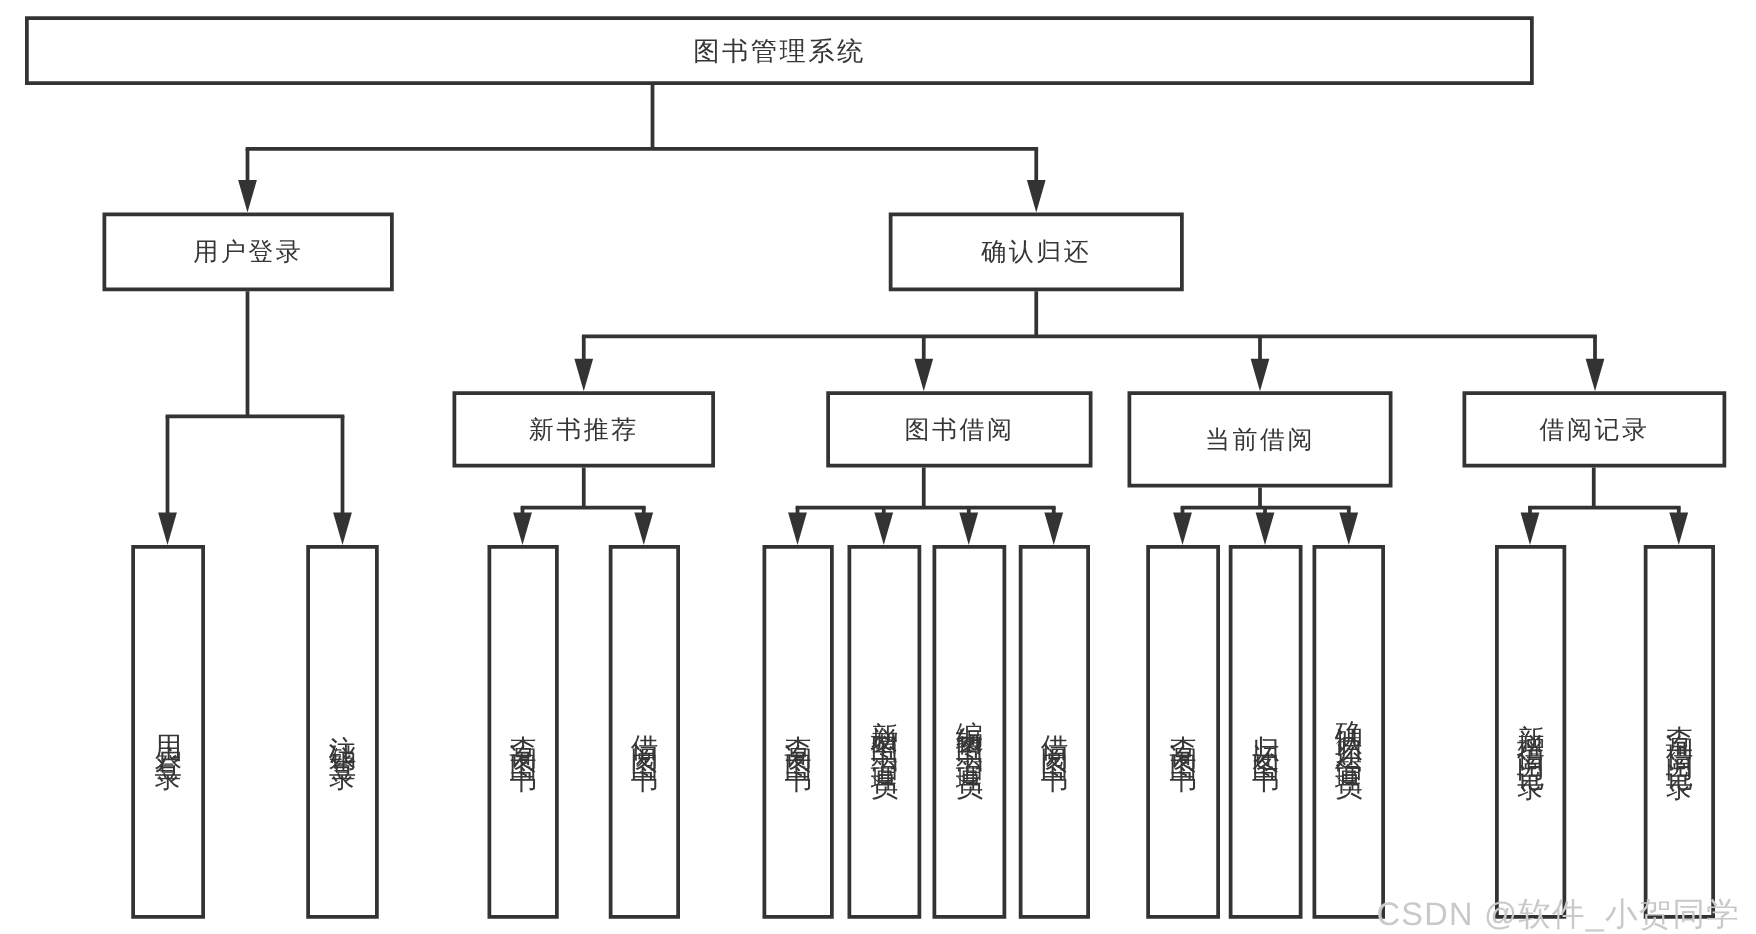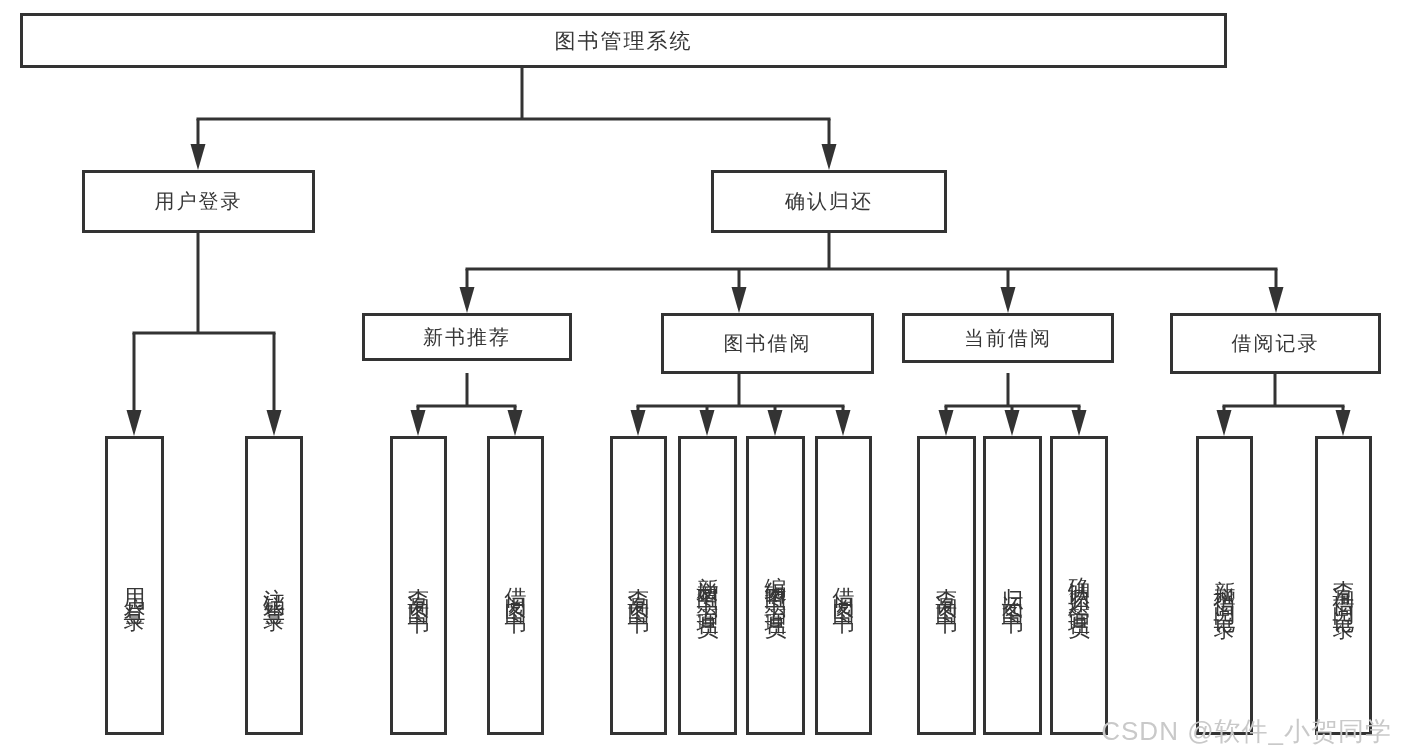--- a/index.html
+++ b/index.html
@@ -115,27 +115,27 @@
     <span class="lbl">图书管理系统</span>
   </div>
 
   <div class="node hbox" style="left:82px; top:170px; width:233px; height:63px;">
     <span class="lbl">用户登录</span>
   </div>
   <div class="node hbox" style="left:711px; top:170px; width:236px; height:63px;">
     <span class="lbl">确认归还</span>
   </div>
 
-  <div class="node hbox" style="left:362px; top:313px; width:210px; height:48px;">
+  <div class="node hbox" style="left:362px; top:313px; width:210px; height:61px;">
     <span class="lbl">新书推荐</span>
   </div>
   <div class="node hbox" style="left:633px; top:313px; width:213px; height:61px;margin-left:28px;">
     <span class="lbl">图书借阅</span>
   </div>
-  <div class="node hbox" style="left:902px; top:313px; width:212px; height:50px;">
+  <div class="node hbox" style="left:902px; top:313px; width:212px; height:77px;">
     <span class="lbl">当前借阅</span>
   </div>
   <div class="node hbox" style="left:1170px; top:313px; width:211px; height:61px;">
     <span class="lbl">借阅记录</span>
   </div>
 
   <div class="node vbox" style="left:105px; top:436px; width:59px; height:299px;">
     <span class="lbl">用户登录</span>
   </div>
   <div class="node vbox" style="left:245px; top:436px; width:58px; height:299px;">

